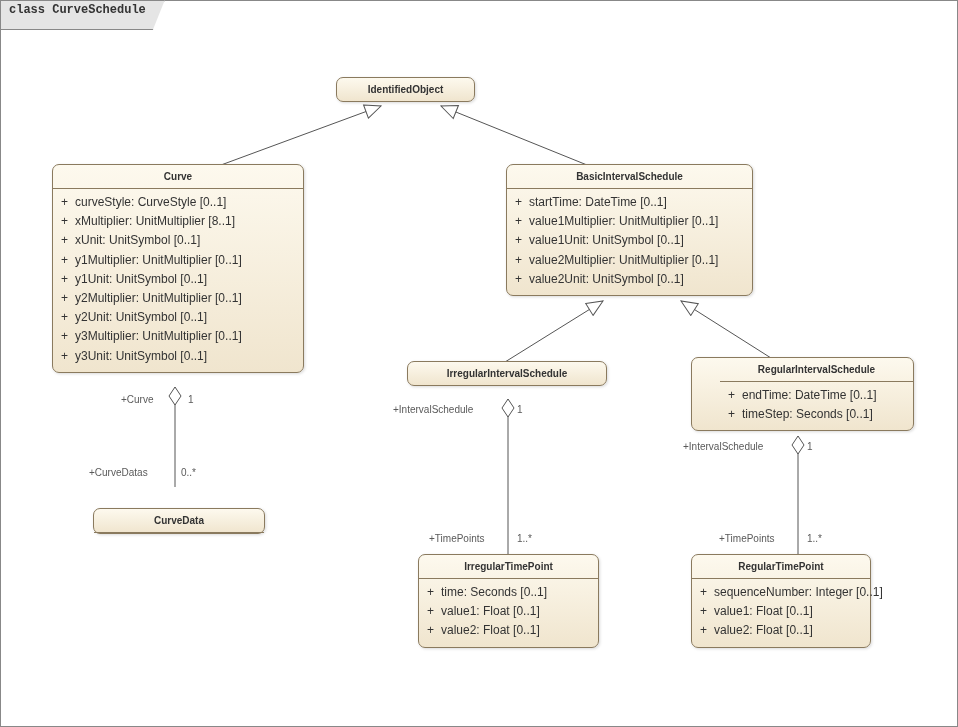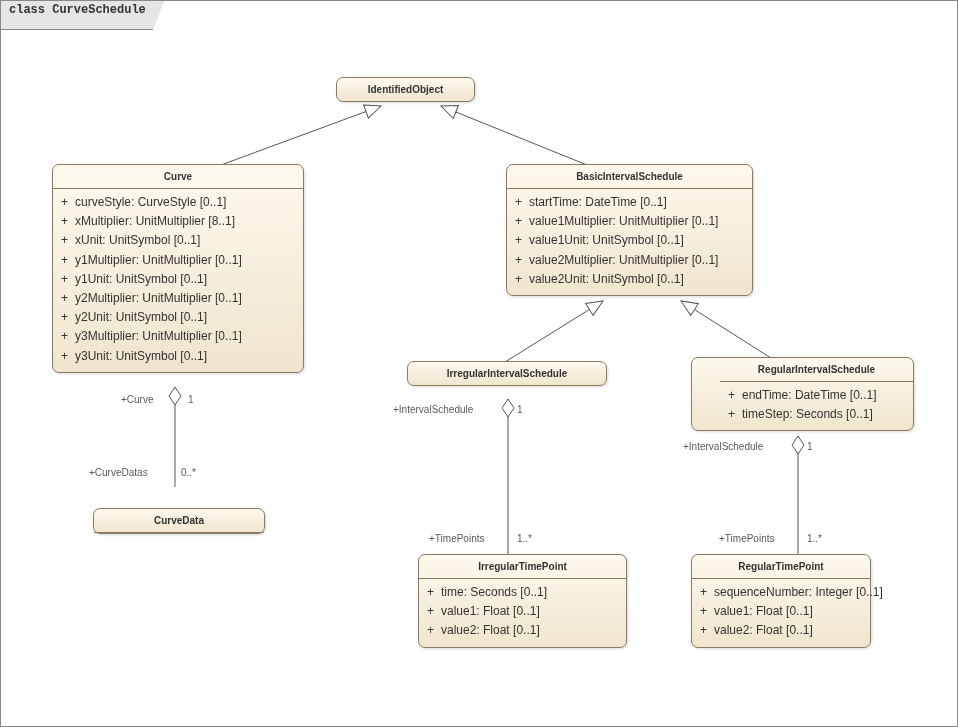--- a/index.html
+++ b/index.html
@@ -139,21 +139,21 @@
     <div class="class-attrs">
       <div class="attr"><span class="plus">+</span><span>endTime: DateTime [0..1]</span></div>
       <div class="attr"><span class="plus">+</span><span>timeStep: Seconds [0..1]</span></div>
     </div>
   </div>
 
   <div class="class-box" style="left:92px; top:486px; width:172px;margin-top:21px;">
     <div class="class-title">CurveData</div>
   </div>
 
-  <div class="class-box" style="left:417px; top:553px; width:209px;">
+  <div class="class-box" style="left:417px; top:553px; width:181px;">
     <div class="class-title">IrregularTimePoint</div>
     <div class="class-attrs">
       <div class="attr"><span class="plus">+</span><span>time: Seconds [0..1]</span></div>
       <div class="attr"><span class="plus">+</span><span>value1: Float [0..1]</span></div>
       <div class="attr"><span class="plus">+</span><span>value2: Float [0..1]</span></div>
     </div>
   </div>
 
   <div class="class-box" style="left:690px; top:553px; width:180px;">
     <div class="class-title">RegularTimePoint</div>

